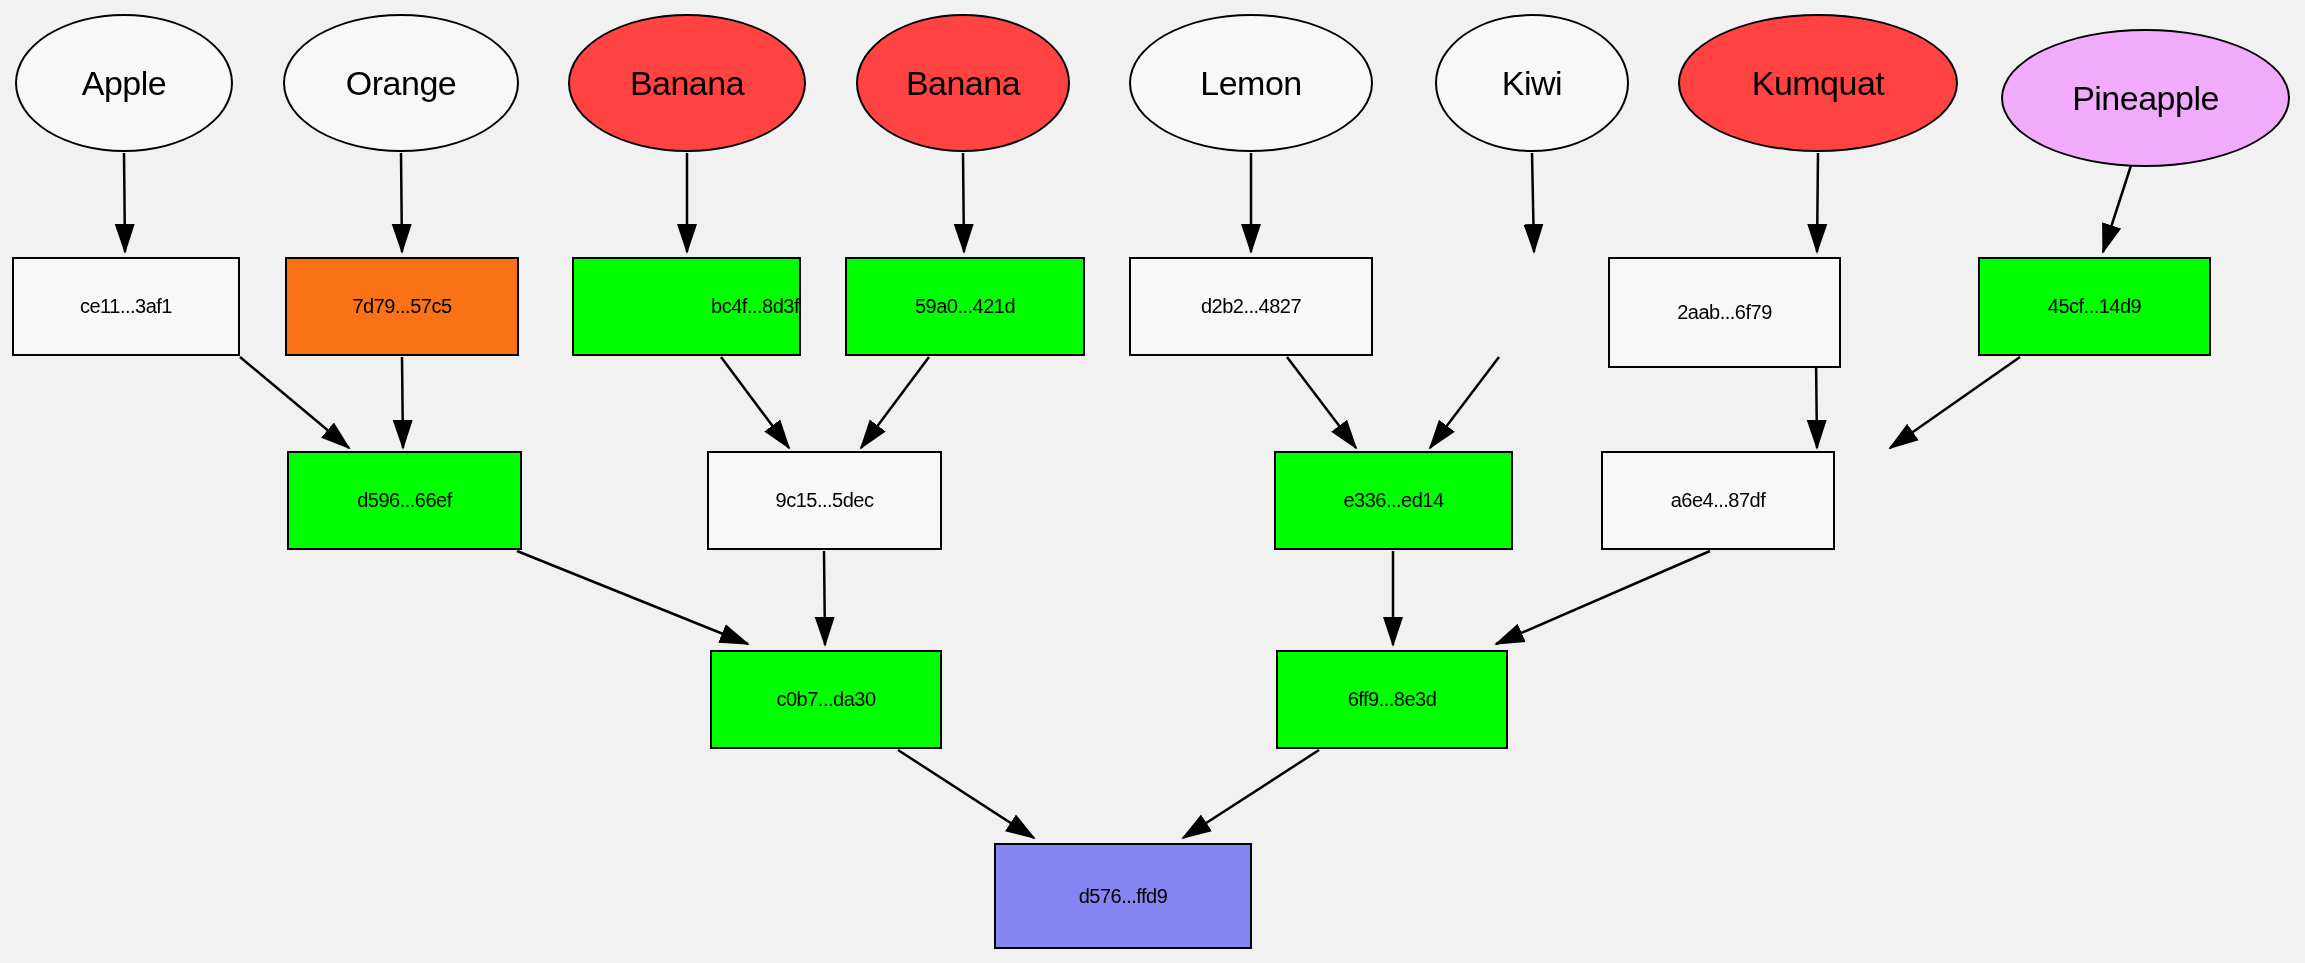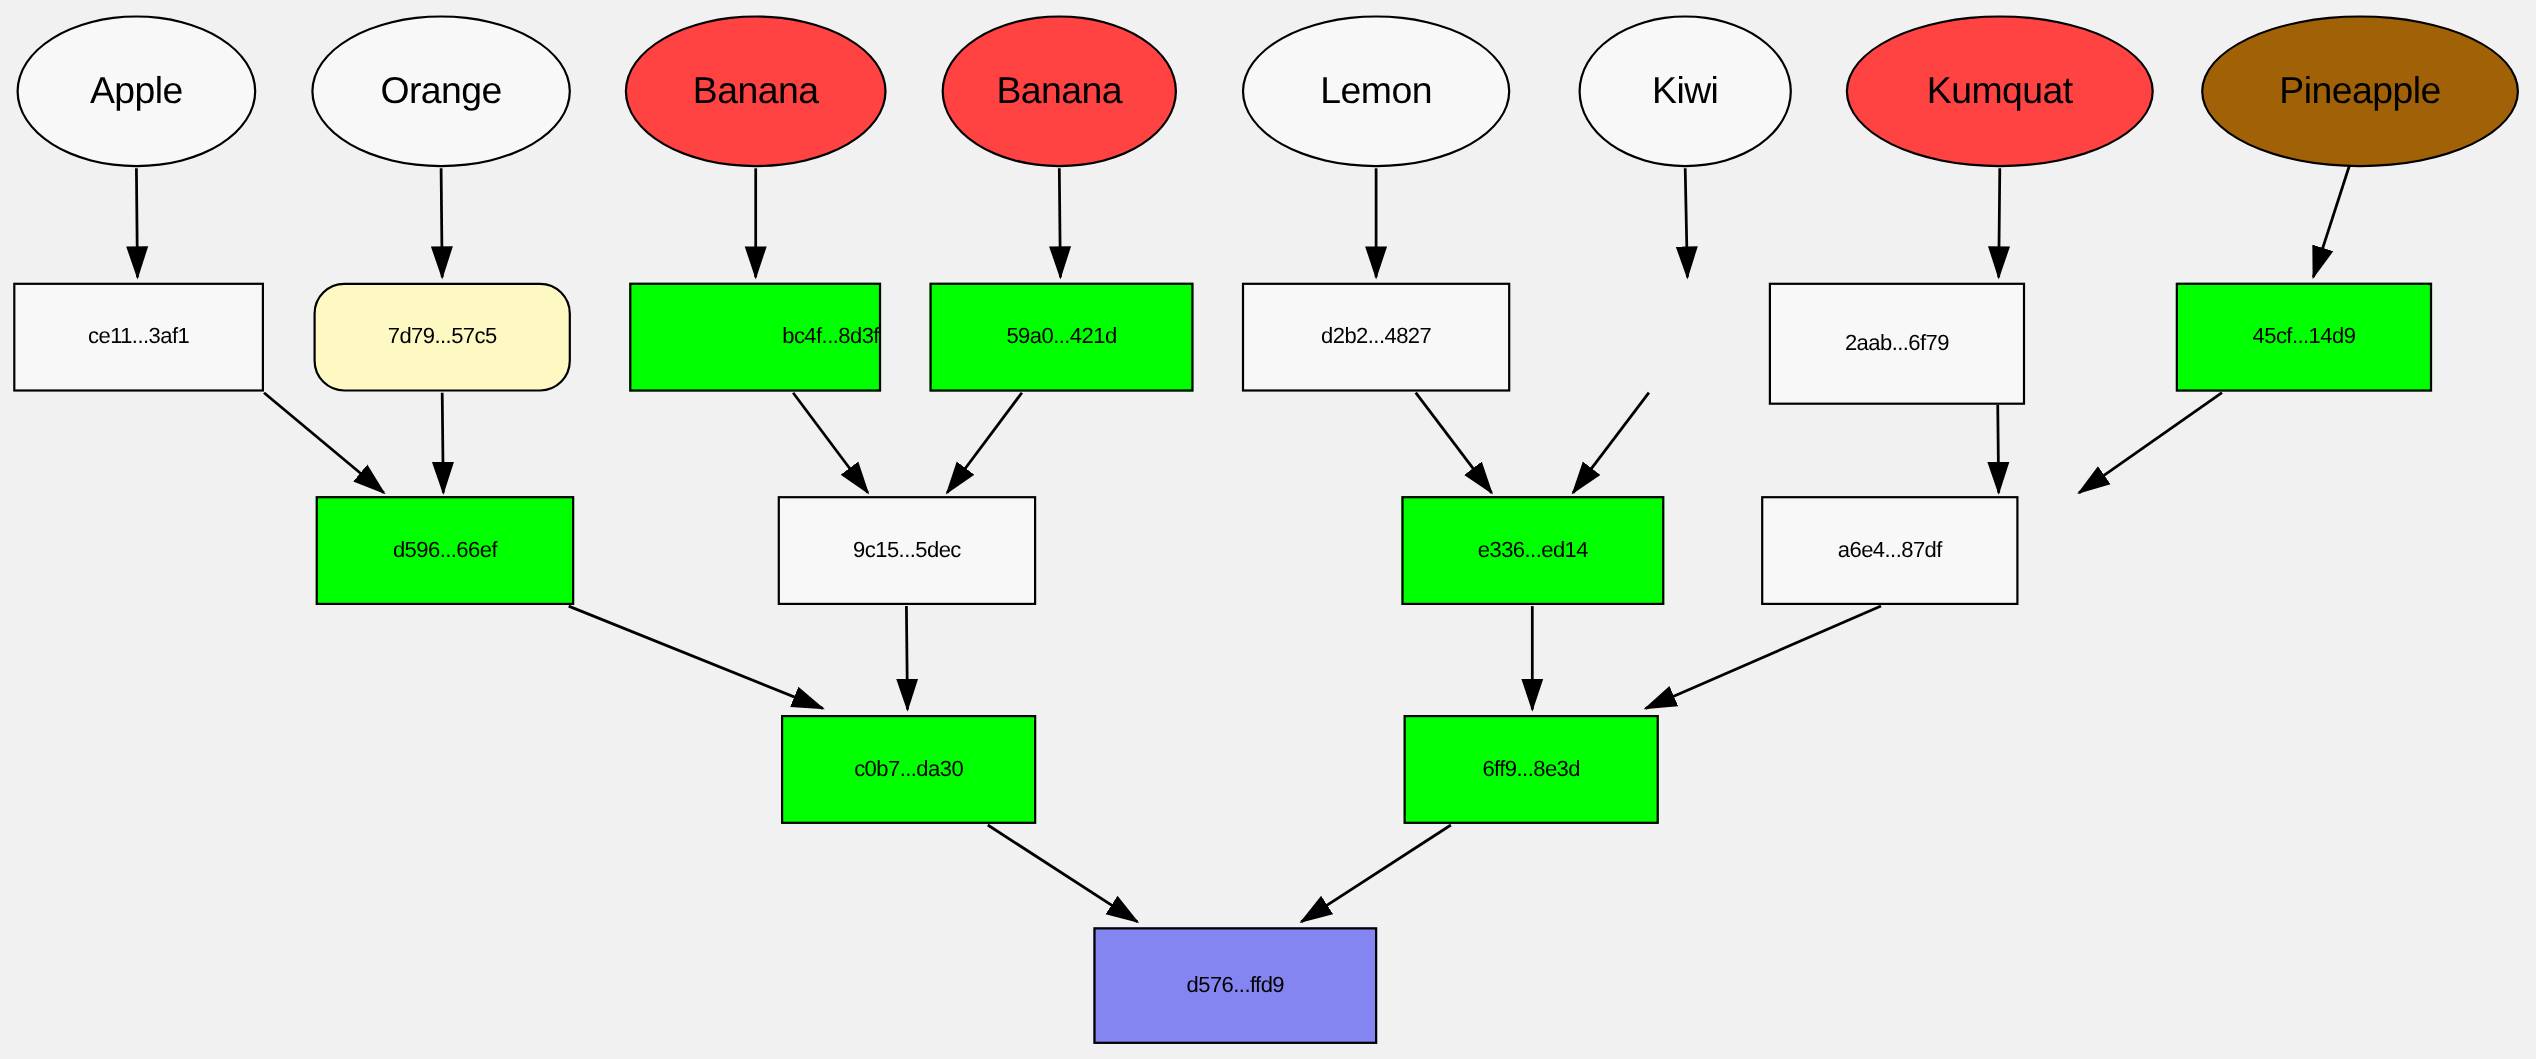--- a/index.html
+++ b/index.html
@@ -88,28 +88,28 @@
   </div>
   <div class="node ellipse" style="left: 1129px; top: 14px; width: 244px; height: 138px; background: rgb(248, 248, 248);">
     <span class="lbl">Lemon</span>
   </div>
   <div class="node ellipse" style="left: 1435px; top: 14px; width: 194px; height: 138px; background: rgb(248, 248, 248);">
     <span class="lbl">Kiwi</span>
   </div>
   <div class="node ellipse" style="left: 1678px; top: 14px; width: 280px; height: 138px; background: rgb(255, 66, 66);">
     <span class="lbl">Kumquat</span>
   </div>
-  <div class="node ellipse" style="left: 2001px; top: 14px; width: 289px; height: 138px; background: #a16207; text-align: right;">
+  <div class="node ellipse" style="left: 2001px; top: 29px; width: 289px; height: 138px; background: #f0abfc; text-align: right;">
     <span class="lbl">Pineapple</span>
   </div>
 
   <div class="node box" style="left: 12px; top: 257px; width: 228px; height: 99px; background: rgb(248, 248, 248);">
     <span class="lbl">ce11...3af1</span>
   </div>
-  <div class="node box" style="left: 285px; top: 257px; width: 234px; height: 99px; background: #fef9c3; border-radius: 28px;">
+  <div class="node box" style="left: 285px; top: 257px; width: 234px; height: 99px; background: #f97316;">
     <span class="lbl">7d79...57c5</span>
   </div>
   <div class="node box" style="left: 572px; top: 257px; width: 229px; height: 99px; background: rgb(0, 255, 0); justify-content: flex-end;">
     <span class="lbl">bc4f...8d3f</span>
   </div>
   <div class="node box" style="left: 845px; top: 257px; width: 240px; height: 99px; background: rgb(0, 255, 0);">
     <span class="lbl">59a0...421d</span>
   </div>
   <div class="node box" style="left: 1129px; top: 257px; width: 244px; height: 99px; background: rgb(248, 248, 248);">
     <span class="lbl">d2b2...4827</span>

